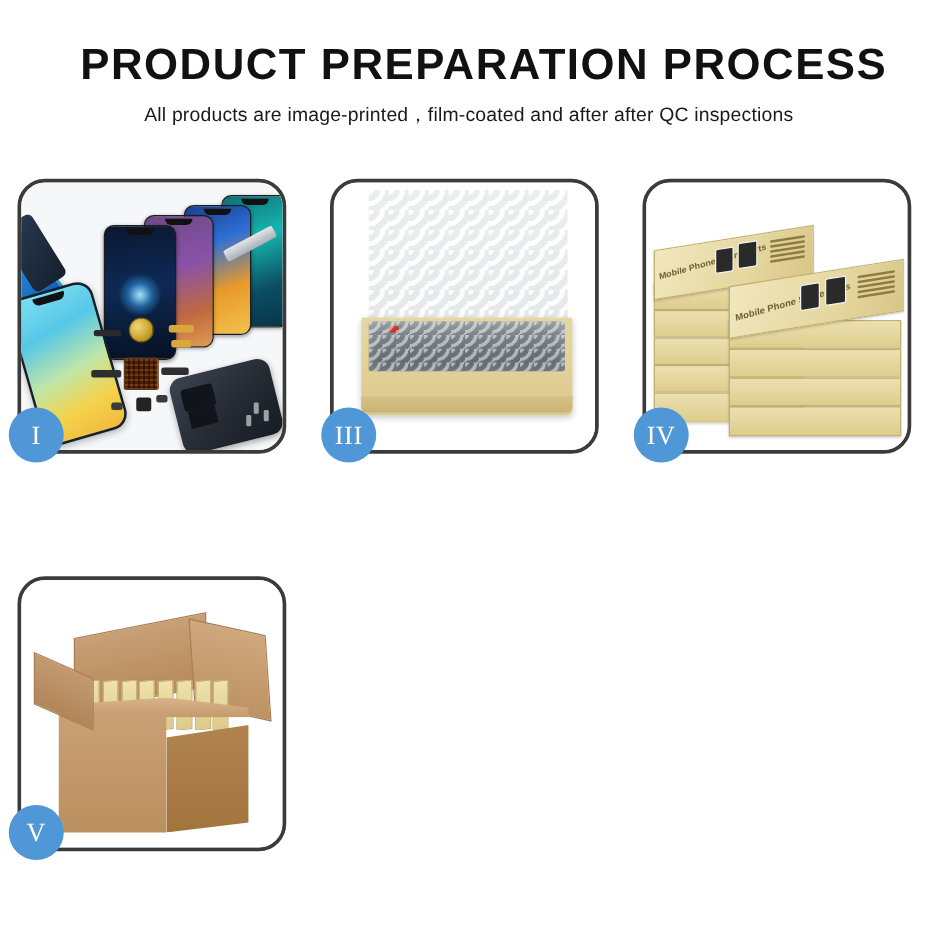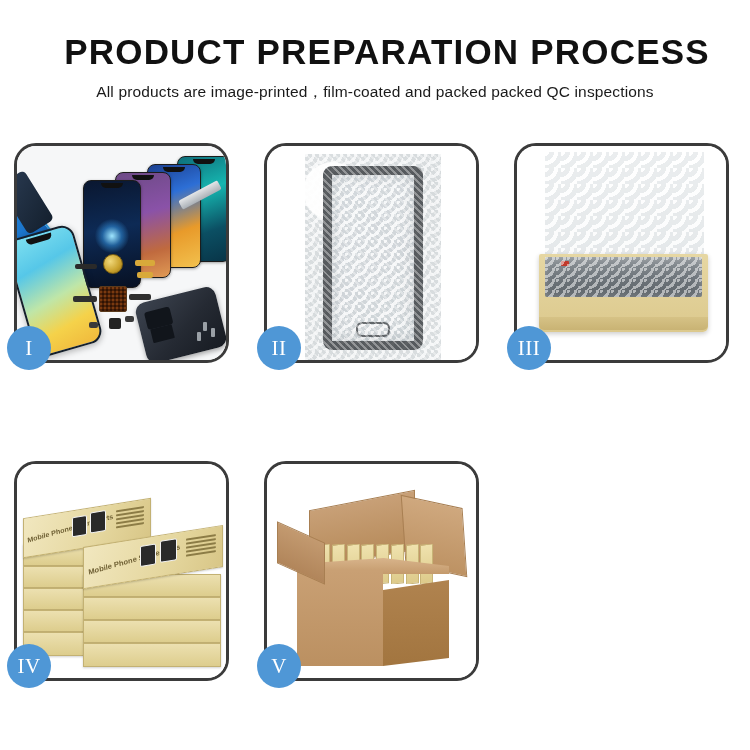--- a/index.html
+++ b/index.html
@@ -318,21 +318,21 @@
     background: linear-gradient(rgba(225,200,170,.85),rgba(200,170,135,.85));
     transform: rotate(20deg); transform-origin: left center;
   }
   .cc-seam { position:absolute; background: rgba(140,105,65,.55); }
 </style>
 </head>
 <body>
 
 <div class="header">
   <div class="title">PRODUCT PREPARATION PROCESS</div>
-  <div class="subtitle">All products are image-printed，film-coated and packed packed QC inspections</div>
+  <div class="subtitle">All products are image-printed，film-coated and after after QC inspections</div>
 </div>
 
 <div class="grid">
 
   <div class="panel">
     <div class="panel-inner">
       <div class="stage p1-bg">
 
         <div class="fan-left-screen"></div>
 
@@ -372,31 +372,20 @@
           <span class="pt screw" style="left:194px; top:182px;"></span>
           <span class="pt screw" style="left:180px; top:186px;"></span>
           <span class="tweezer"></span>
         </div>
 
       </div>
     </div>
     <div class="badge">I</div>
   </div>
 
-  <div class="panel">
-    <div class="panel-inner">
-      <div class="stage">
-        <div class="bubble-photo">
-          <div class="wrapped-screen"></div>
-          <div class="noise"></div>
-        </div>
-      </div>
-    </div>
-    <div class="badge">II</div>
-  </div>
 
   <div class="panel">
     <div class="panel-inner">
       <div class="stage">
         <div class="box3-wrap">
           <div class="foam-back">
             <div class="foam-tex"></div>
           </div>
           <div class="box3-base">
             <div class="box3-inner">

